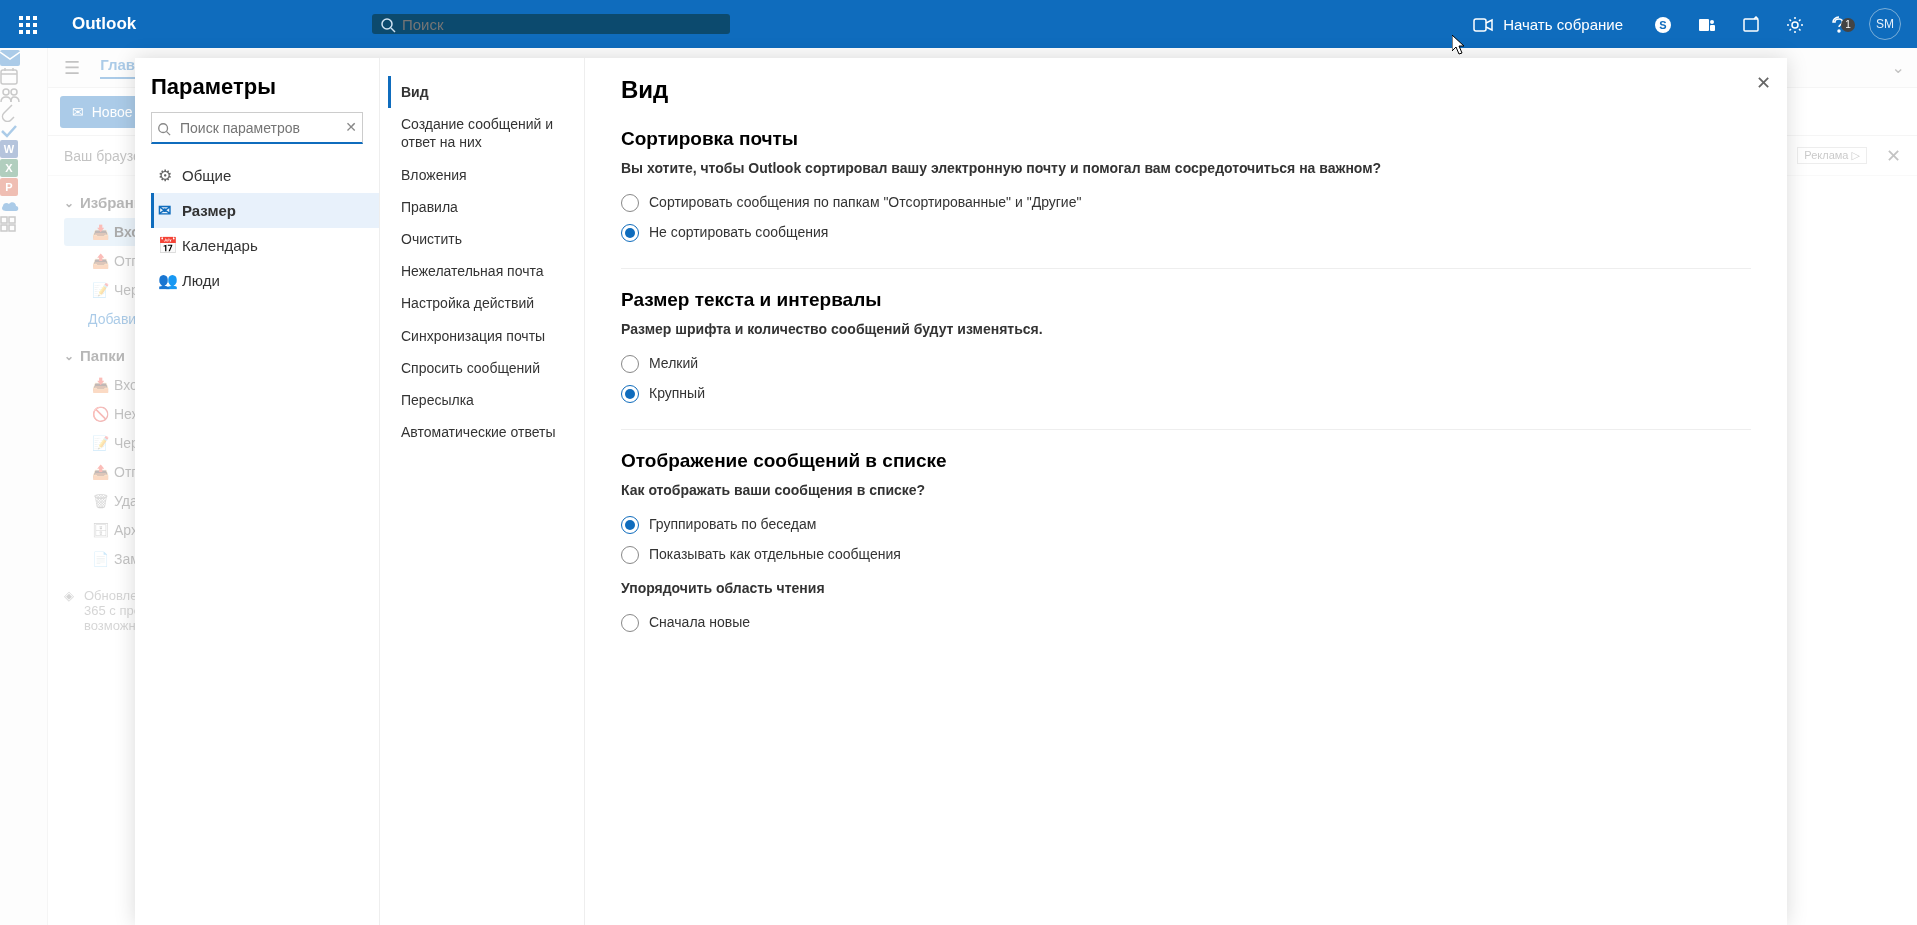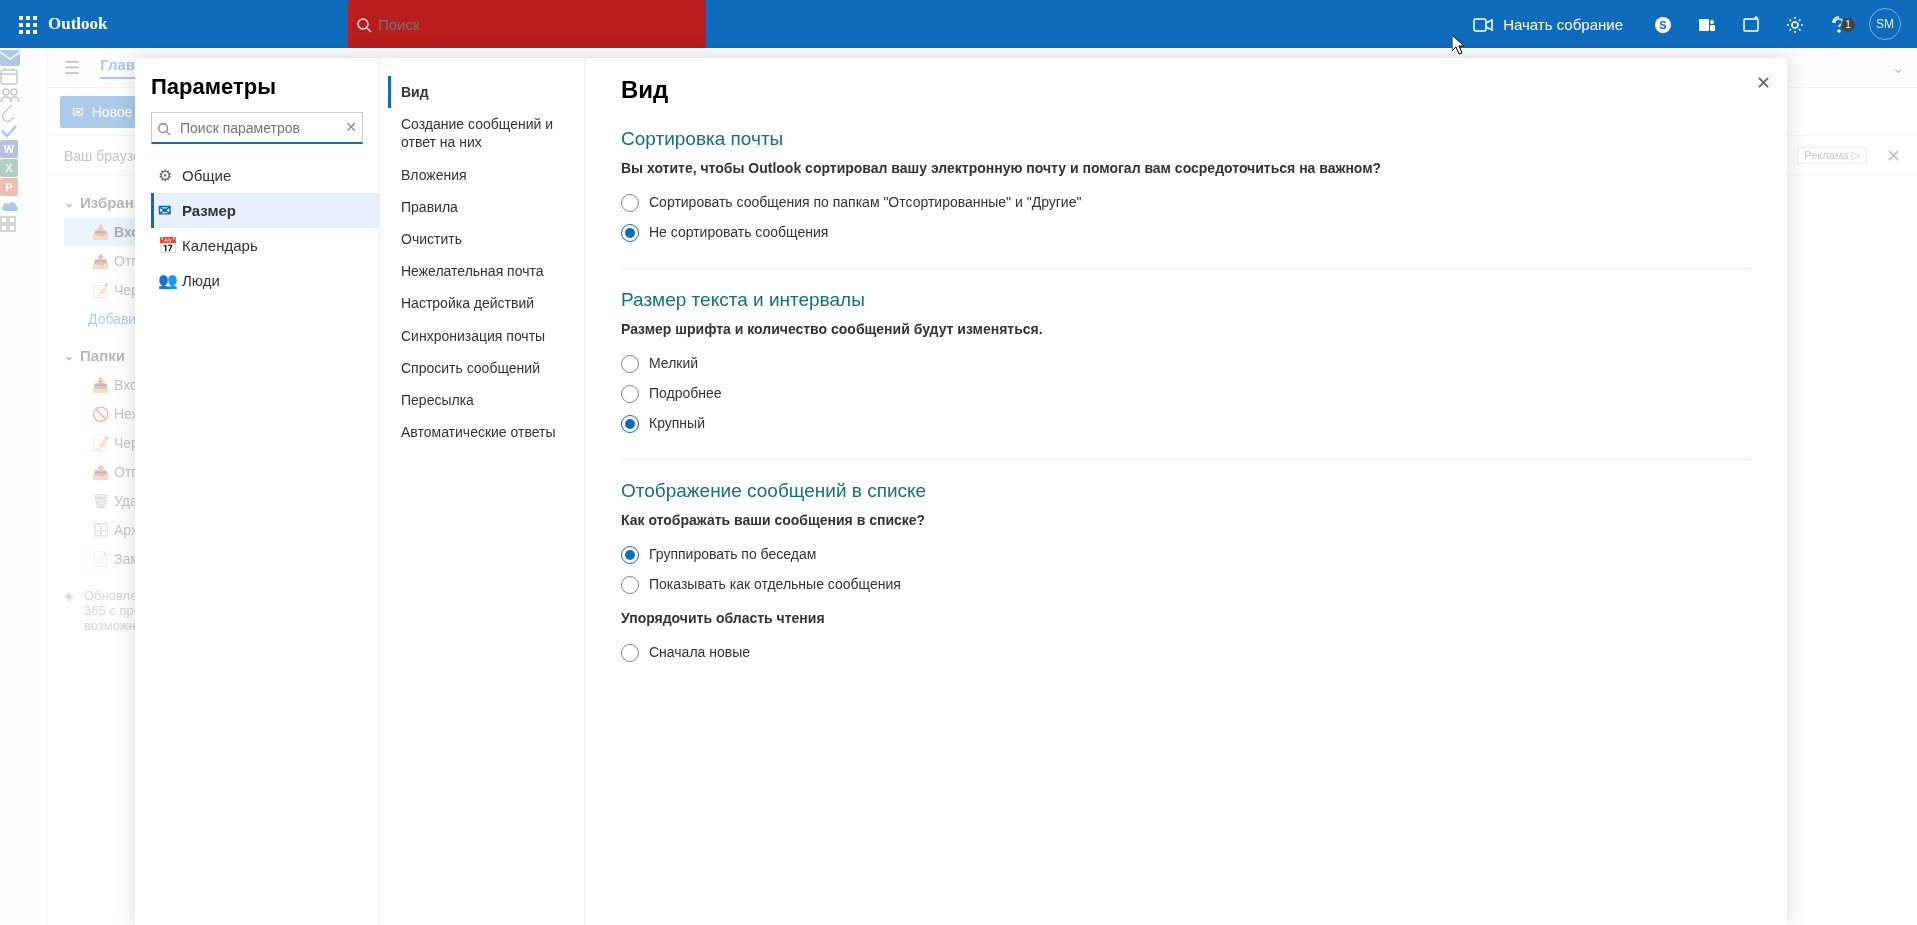--- a/index.html
+++ b/index.html
@@ -1,22 +1,22 @@
 <!DOCTYPE html>
 <html><head>
 <meta charset="utf-8">
 <style>
 * { margin: 0; padding: 0; box-sizing: border-box; font-family: 'Segoe UI', Arial, sans-serif; }
 body { width: 1917px; height: 925px; overflow: hidden; position: relative; background: #fff; }
 
 
 .topbar { height: 48px; background: #0f6cbd; display: flex; align-items: center; color: #fff; padding: 0 8px; }
 .topbar .apps-icon { width: 40px; text-align: center; font-size: 18px; }
-.topbar .brand { font-size: 17px; font-weight: 600; margin-left: 0; width: 300px; font-family: Liberation Serif, serif; }
-.topbar .search-wrap { width: 358px; height: 48px; background: #b91c1c; border-radius: 3px; display: flex; align-items: center; padding: 0 8px; }
+.topbar .brand { font-size: 17px; font-weight: 600; margin-left: 24px; width: 300px; }
+.topbar .search-wrap { width: 358px; height: 20px; background: #0c4a6e; border-radius: 3px; display: flex; align-items: center; padding: 0 8px; }
 .topbar .search-wrap .sicon { color: #cfe3f3; margin-right: 6px; }
 .topbar .search-wrap input { background: transparent; border: none; outline: none; color: #e8f1fa; font-size: 15px; width: 100%; }
 .topbar .spacer { flex: 1; }
 .topbar .meet-icon { margin-right: 10px; }
 .topbar .meet-text { margin-right: 18px; font-size: 15px; }
 .topbar .ticon { width: 44px; text-align: center; font-size: 17px; position: relative; }
 .topbar .badge { position: absolute; top: 4px; right: 6px; background: #444; color: #fff; border-radius: 8px; font-size: 10px; width: 14px; height: 14px; line-height: 14px; }
 .topbar .avatar { width: 32px; height: 32px; border-radius: 50%; border: 1px solid #7aaed8; text-align: center; line-height: 30px; font-size: 12px; margin: 0 8px; color: #e8f1fa; }
 
 
@@ -92,21 +92,21 @@
 .sp-cat .cicon { width: 24px; color: #666; font-size: 16px; }
 .sp-cat.active { background: #e8f1fb; font-weight: 600; border-left: 3px solid #0f6cbd; }
 .sp-cat.active .cicon { color: #0f6cbd; }
 
 .sp-col2 { width: 205px; border-right: 1px solid #eee; padding: 18px 8px; }
 .sp-sub { padding: 7px 10px; font-size: 14px; color: #333; border-left: 3px solid transparent; line-height: 1.3; }
 .sp-sub.active { border-left: 3px solid #0f6cbd; font-weight: 600; }
 
 .sp-col3 { flex: 1; padding: 18px 36px; overflow-y: auto; position: relative; }
 .sp-col3 h2 { font-size: 24px; font-weight: 600; margin-bottom: 24px; }
-.sp-section-title { font-size: 19px; font-weight: 400; margin: 18px 0 10px; color: #0f766e; }
+.sp-section-title { font-size: 19px; font-weight: 700; margin: 18px 0 10px; color: #000000; }
 .sp-desc { font-size: 14px; color: #333; margin-bottom: 12px; font-weight: 600; }
 .sp-radio-row { display: flex; padding: 6px 0; font-size: 14px; color: #333; }
 .sp-radio { width: 18px; height: 18px; border: 1px solid #888; border-radius: 50%; margin-right: 10px; display: flex; align-items: center; justify-content: center; }
 .sp-radio.checked { border-color: #0f6cbd; }
 .sp-radio.checked::after { content: ''; width: 10px; height: 10px; border-radius: 50%; background: #0f6cbd; }
 .sp-hr { border-top: 1px solid #eee; margin: 20px 0; }
 
 .cursor { position: absolute; top: 34px; left: 1452px; font-size: 18px; color: #000; z-index: 999; pointer-events: none; }
 
 svg { display: inline-block; vertical-align: middle; }
@@ -439,24 +439,20 @@
 
     <div class="sp-hr"></div>
 
     <div class="sp-section-title">Размер текста и интервалы</div>
     <div class="sp-desc">Размер шрифта и количество сообщений будут изменяться.</div>
     <div class="sp-radio-row">
         <span class="sp-radio"></span>
         <span>Мелкий</span>
       </div>
     <div class="sp-radio-row">
-        <span class="sp-radio"></span>
-        <span>Подробнее</span>
-      </div>
-    <div class="sp-radio-row">
         <span class="sp-radio checked"></span>
         <span>Крупный</span>
       </div>
 
     <div class="sp-hr"></div>
 
     <div class="sp-section-title">Отображение сообщений в списке</div>
     <div class="sp-desc">Как отображать ваши сообщения в списке?</div>
     <div class="sp-radio-row">
         <span class="sp-radio checked"></span>

